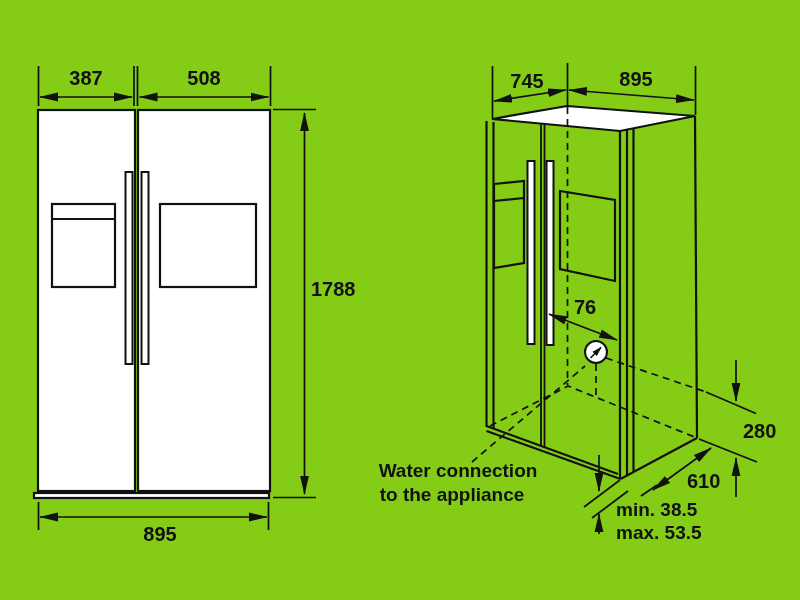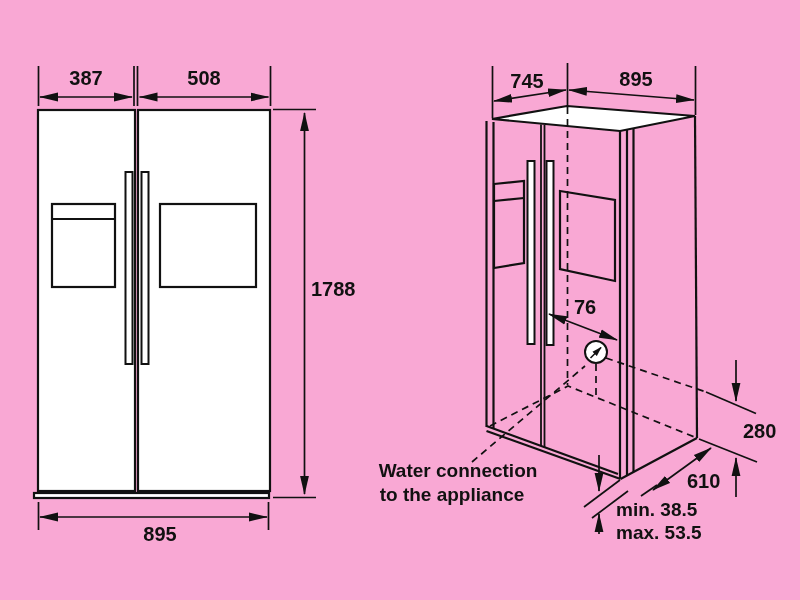--- a/index.html
+++ b/index.html
@@ -1,16 +1,16 @@
 <!DOCTYPE html>
 <html><head>
 <meta charset="utf-8">
 <style>
   html,body{margin:0;padding:0;background:#fff;}
-  #canvas{position:relative;width:800px;height:600px;background:#f9a8d4;overflow:hidden;
+  #canvas{position:relative;width:800px;height:600px;background:#84cc16;overflow:hidden;
           font-family:"Liberation Sans", sans-serif;}
   svg{display:block;}
   text{fill:#111;font-family:"Liberation Sans", sans-serif;font-weight:bold;}
   .dim{font-size:20px;}
   .note{font-size:19px;}
   .outline{stroke:#111;stroke-width:2.2;fill:none;}
   .thin{stroke:#111;stroke-width:1.7;fill:none;}
   .dash{stroke:#111;stroke-width:1.7;fill:none;stroke-dasharray:7 5;}
   .white{fill:#fff;}
 </style>

